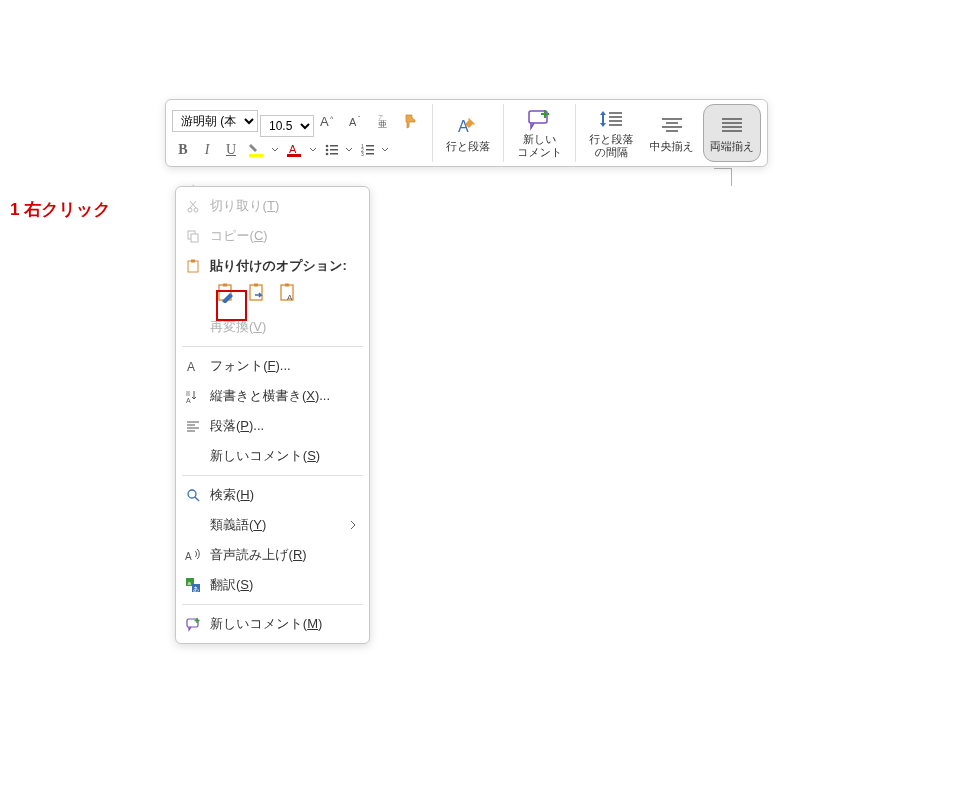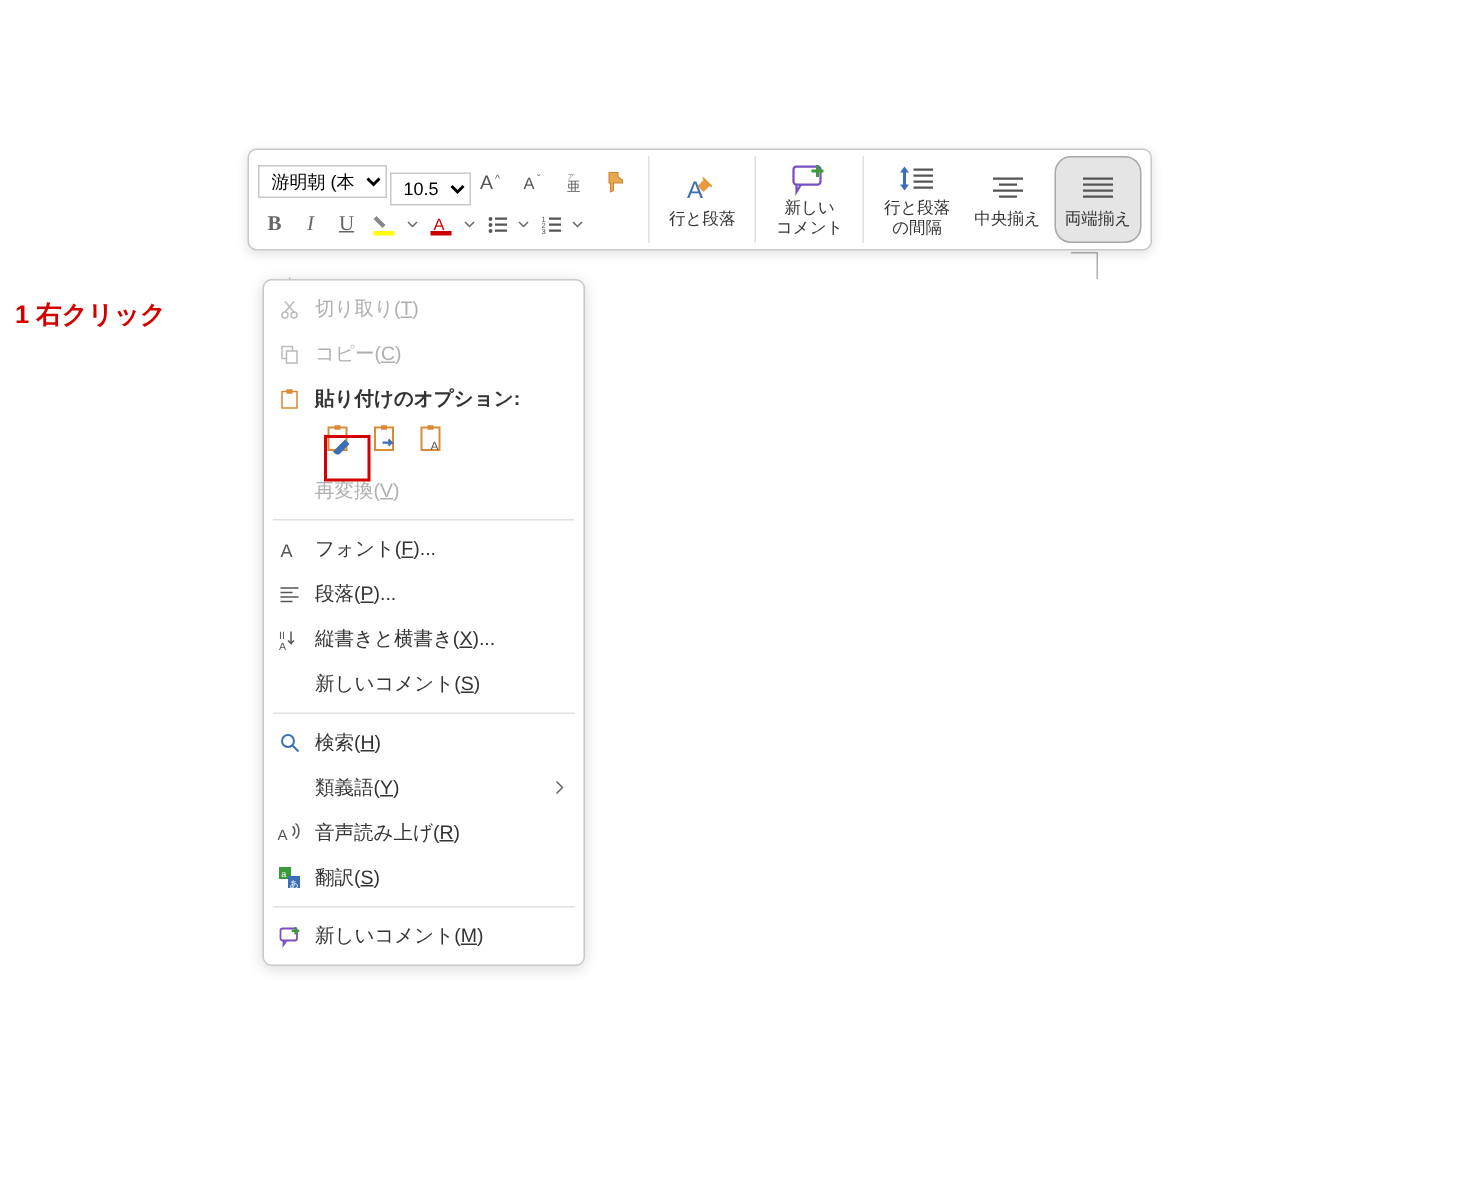--- a/index.html
+++ b/index.html
@@ -99,21 +99,21 @@
     cursor: pointer; background: transparent;
   }
   .big-btn .lbl { font-size: 11px; line-height: 1.2; text-align: center; color: #333; margin-top: 2px;}
   .big-btn.active { background: #e5e5e5; border-color:#a8a8a8;border-radius:11px;}
   .big-btn svg { display:block;}
 
   
   .context-menu {
     position: absolute;
     left: 175px; top: 186px;
-    width: 215px;
+    width: 195px;
     background: #fff;
     border: 1px solid #c8c8c8;
     border-radius: 6px;
     box-shadow: 0 2px 10px rgba(0,0,0,0.15);
     padding: 4px 0;
     z-index: 10;
   }
   .cm-item {
     display: flex; align-items: center;
     padding: 6px 10px 6px 8px;
@@ -373,37 +373,37 @@
     <span class="ic">
       <svg width="16" height="16" viewBox="0 0 16 16">
           <text x="2" y="13" font-size="12" fill="#555">A</text>
         </svg>
     </span>
     <span class="txt"><span>フォント(</span><u class="hotkey">F</u><span>)...</span></span>
   </div>
   <div class="cm-item">
     <span class="ic">
       <svg width="16" height="16" viewBox="0 0 16 16">
+          <text x="1" y="8" font-size="7" fill="#555">II</text>
+          <text x="1" y="15" font-size="7" fill="#555">A</text>
+          <path d="M9 3v8l-2-2m2 2l2-2" fill="none" stroke="#555"></path>
+        </svg>
+    </span>
+    <span class="txt"><span>縦書きと横書き(</span><u class="hotkey">X</u><span>)...</span></span>
+  </div>
+  <div class="cm-item">
+    <span class="ic">
+      <svg width="16" height="16" viewBox="0 0 16 16">
           <line x1="2" y1="4" x2="14" y2="4" stroke="#555"></line>
           <line x1="2" y1="7" x2="10" y2="7" stroke="#555"></line>
           <line x1="2" y1="10" x2="14" y2="10" stroke="#555"></line>
           <line x1="2" y1="13" x2="10" y2="13" stroke="#555"></line>
         </svg>
     </span>
     <span class="txt"><span>段落(</span><u class="hotkey">P</u><span>)...</span></span>
-  </div>
-  <div class="cm-item">
-    <span class="ic">
-      <svg width="16" height="16" viewBox="0 0 16 16">
-          <text x="1" y="8" font-size="7" fill="#555">II</text>
-          <text x="1" y="15" font-size="7" fill="#555">A</text>
-          <path d="M9 3v8l-2-2m2 2l2-2" fill="none" stroke="#555"></path>
-        </svg>
-    </span>
-    <span class="txt"><span>縦書きと横書き(</span><u class="hotkey">X</u><span>)...</span></span>
   </div>
   <div class="cm-item">
     <span class="ic"></span>
     <span class="txt"><span>新しいコメント(</span><u class="hotkey">S</u><span>)</span></span>
   </div>
 
   <div class="cm-sep"></div>
 
   <div class="cm-item">
     <span class="ic">

